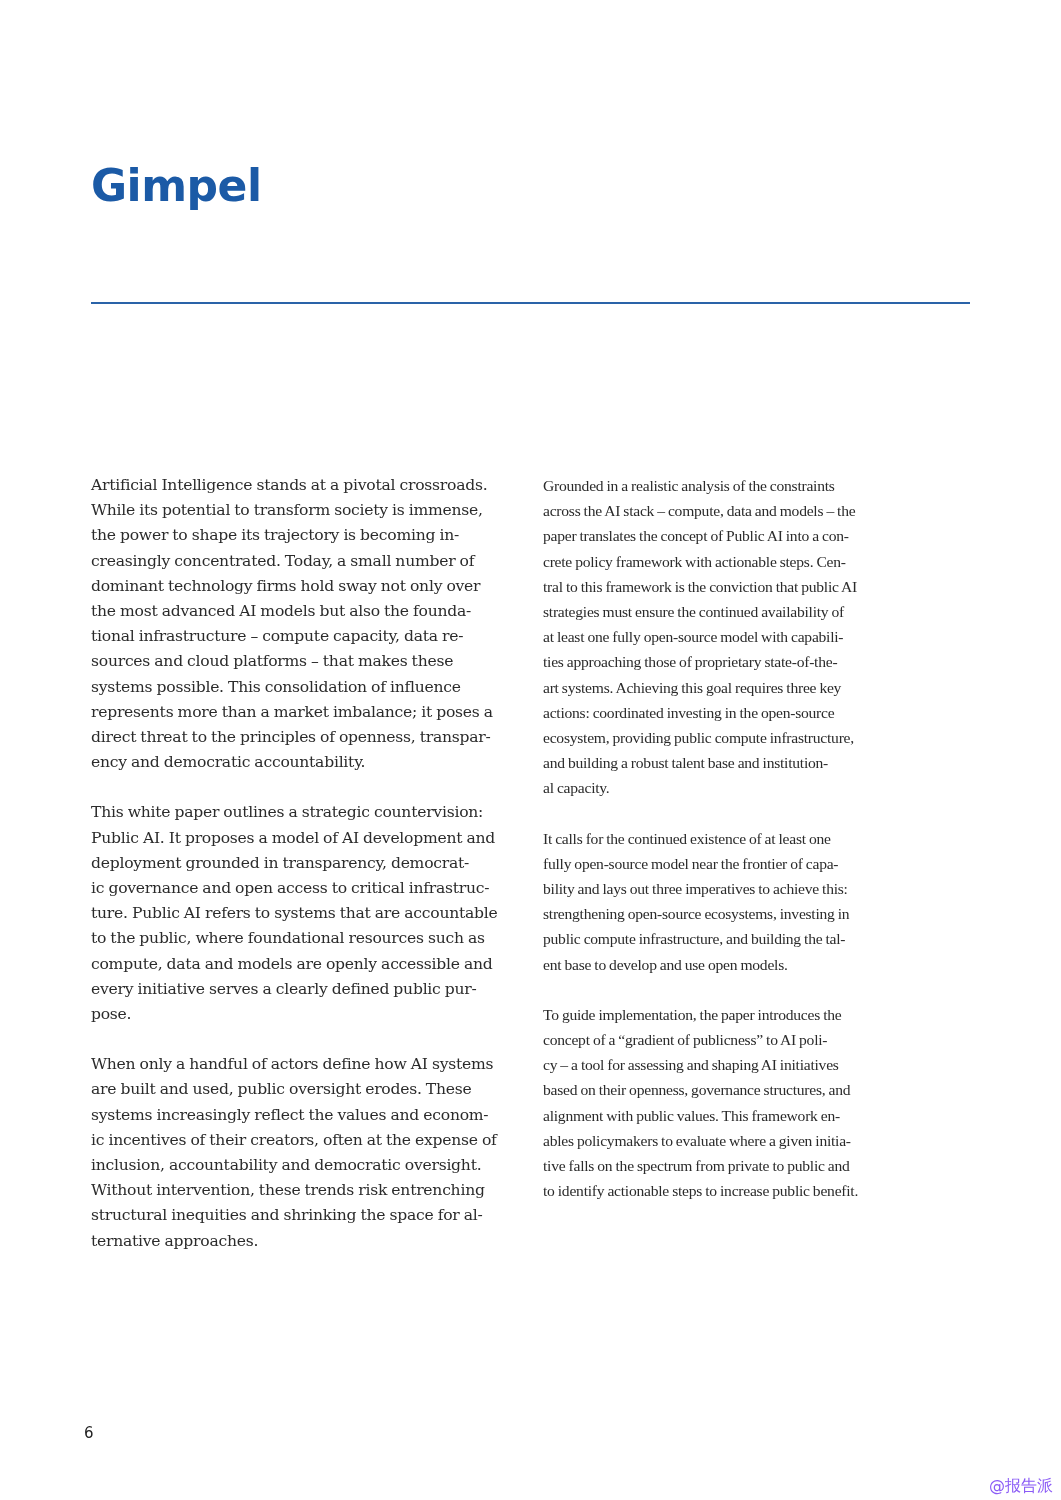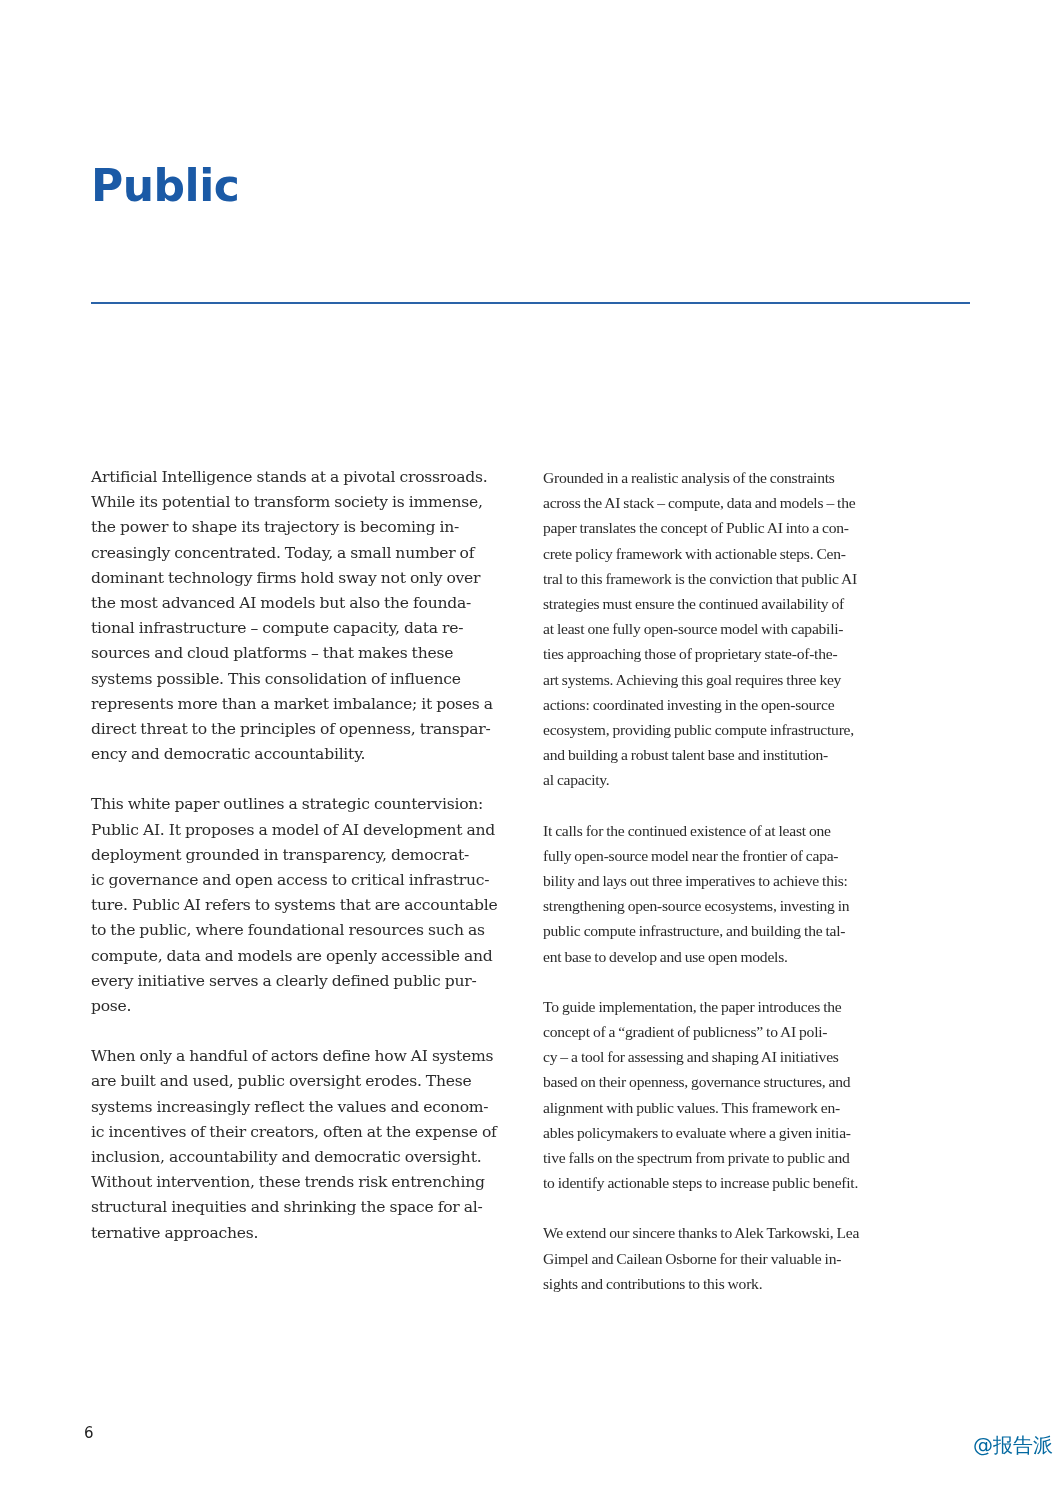--- a/index.html
+++ b/index.html
@@ -38,49 +38,49 @@
       margin: 0;
     }
     .column {
       position: absolute;
       top: 461px;
       width: 426px;
     }
     .col-left { left: 91px; }
     .col-right { left: 543px; font-family: Liberation Serif, serif; }
     .para {
-      margin: 4px 0 25px 0;
+      margin: 12px 0 25px 0;
       font-size: 15.6px;
       line-height: 25.2px;
       color: #2b2b2b;
       word-spacing: -0.5px;
       letter-spacing: -0.25px;
       white-space: pre-line;
     }
     .page-number {
       position: absolute;
       left: 84px;
       top: 1424px;
       font-family: "DejaVu Sans", "Liberation Sans", sans-serif;
       font-size: 15px;
       color: #222222;
     }
     .watermark {
       position: absolute;
       right: 8px;
-      top: 1432px;
+      top: 1476px;
       font-family: "DejaVu Sans", "Liberation Sans", sans-serif;
-      font-size: 20px;
-      color: #0369a1;
+      font-size: 16px;
+      color: #8b5cf6;
     }
   </style>
 </head>
 <body>
 
-<h1 class="page-title">Public</h1>
+<h1 class="page-title">Gimpel</h1>
 <hr class="title-rule">
 
 <div class="column col-left">
   <p class="para">Artificial Intelligence stands at a pivotal crossroads.
 While its potential to transform society is immense,
 the power to shape its trajectory is becoming in-
 creasingly concentrated. Today, a small number of
 dominant technology firms hold sway not only over
 the most advanced AI models but also the founda-
 tional infrastructure – compute capacity, data re-
@@ -129,19 +129,16 @@
 public compute infrastructure, and building the tal-
 ent base to develop and use open models.</p>
   <p class="para">To guide implementation, the paper introduces the
 concept of a “gradient of publicness” to AI poli-
 cy – a tool for assessing and shaping AI initiatives
 based on their openness, governance structures, and
 alignment with public values. This framework en-
 ables policymakers to evaluate where a given initia-
 tive falls on the spectrum from private to public and
 to identify actionable steps to increase public benefit.</p>
-  <p class="para">We extend our sincere thanks to Alek Tarkowski, Lea
-Gimpel and Cailean Osborne for their valuable in-
-sights and contributions to this work.</p>
 </div>
 
 <div class="page-number">6</div>
 <div class="watermark">@报告派</div>
 
 </body></html>

